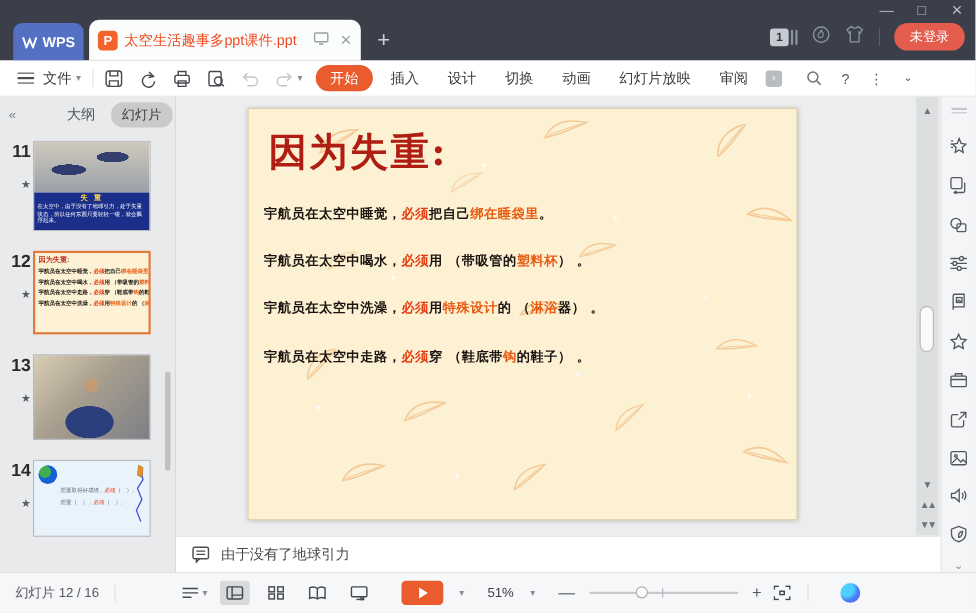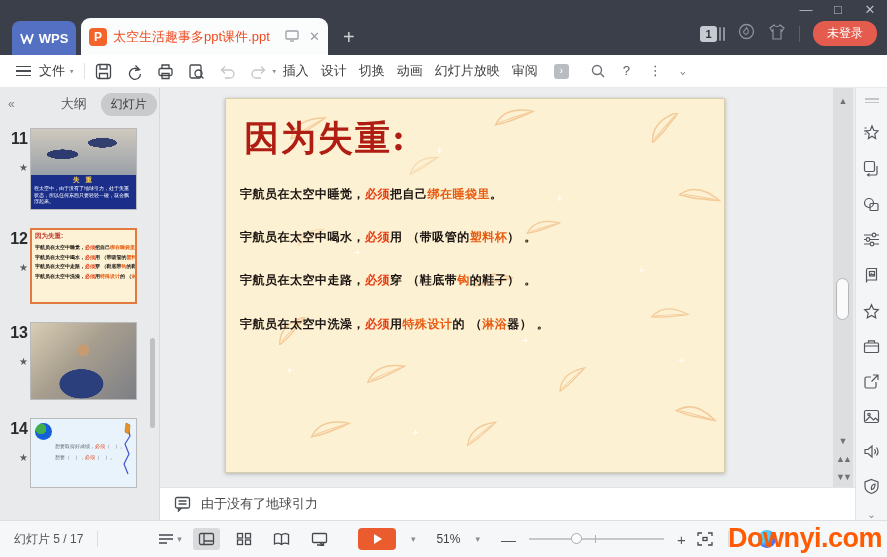--- a/index.html
+++ b/index.html
@@ -19,31 +19,31 @@
   .tab-mini-icons { display:flex; gap:10px; align-items:center; color:#9aa0a6; }
   .newtab { position:absolute; left:343px; bottom:8px; color:#cfd2d6; font-size:20px; line-height:20px; }
   .tb-right { position:absolute; right:10px; top:21px; display:flex; align-items:center; gap:13px; }
   .badge1 { display:flex; align-items:center; }
   .badge1 .pg { background:#c6cad1; color:#2f333b; font-size:11px; font-weight:bold; width:17px; height:16px; border-radius:3px; text-align:center; line-height:16px; }
   .badge1 i { display:block; width:2px; height:14px; background:#8d939d; margin-left:2px; border-radius:1px; }
   .tb-divider { width:1px; height:16px; background:#5a5f69; }
   .login-pill { background:#e45c4d; color:#fff; font-size:12px; padding:4px 14px; border-radius:12px; }
 
   
-  .ribbon { position:absolute; left:0; top:55px; width:887px; height:33px; background:#ffffff; border-bottom:1px solid #e8e9eb; display:flex; align-items:center; font-size:13px; color:#3d3d3d;font-family:Liberation Mono, monospace; }
+  .ribbon { position:absolute; left:0; top:55px; width:887px; height:33px; background:#ffffff; border-bottom:1px solid #e8e9eb; display:flex; align-items:center; font-size:13px; color:#3d3d3d; }
   .hamb { margin-left:16px; display:flex; flex-direction:column; gap:3px; }
   .hamb i { width:15px; height:1.6px; background:#4a4d52; }
   .filelbl { margin-left:8px; }
   .caret { color:#8a8d92; font-size:9px; margin-left:4px; }
   .vdiv { width:1px; height:16px; background:#e1e2e4; margin:0 10px; }
   .qat { display:flex; align-items:center; gap:14px; }
   .qat svg { display:block; stroke:#45484d; fill:none; stroke-width:1.3; }
   .qat .dim svg { stroke:#c3c6c9; }
   .home-pill { background:#ea5b2d; color:#fff; padding:3px 13px; border-radius:12px; margin:0 10px 0 12px; }
-  .rtabs { display:flex; gap:12px; margin-left:6px; }
+  .rtabs { display:flex; gap:26px; margin-left:6px; }
   .morebtn { width:15px; height:15px; background:#b9bdc2; border-radius:3px; color:#fff; font-size:10px; line-height:15px; text-align:center; margin-left:16px; }
   .ribbon-search { display:flex; align-items:center; gap:6px; color:#6d7075; margin-left:22px; }
   .ribbon-search svg { stroke:#6d7075; fill:none; stroke-width:1.4; }
   .rb-right { display:flex; gap:18px; margin-left:18px; color:#55585d; font-size:13px; align-items:center; }
 
   
   .leftpanel { position:absolute; left:0; top:88px; width:160px; height:432px; background:#e9eaeb; border-right:1px solid #d8d9da; }
   .lp-head { height:32px; display:flex; align-items:center; font-size:13px; color:#55585c; }
   .lp-collapse { margin:0 14px 0 8px; color:#7c7f84; font-size:12px; }
   .lp-outline { margin-left:32px; }
@@ -232,20 +232,21 @@
           </svg>
         </span>
       <span class="dim">
           <svg width="17" height="15" viewBox="0 0 17 15">
             <path d="M14 6 H6 a4 4 0 0 0 0 8 h5"></path>
             <path d="M11 2.5 L14.5 6 L11 9.5"></path>
           </svg>
         </span>
     </span>
     <span class="caret">▾</span>
+    <span class="home-pill">开始</span>
     <span class="rtabs">
       <span>插入</span>
       <span>设计</span>
       <span>切换</span>
       <span>动画</span>
       <span>幻灯片放映</span>
       <span>审阅</span>
     </span>
     <span class="morebtn">›</span>
     <span class="ribbon-search">
@@ -391,22 +392,22 @@
       <span class="spark" style="left:412px;top:168px"></span>
       <span class="spark" style="left:60px;top:268px"></span>
       <span class="spark" style="left:296px;top:238px"></span>
       <span class="spark" style="left:452px;top:258px"></span>
       <span class="spark" style="left:186px;top:330px"></span>
 
       <div class="slide-title">因为失重:</div>
       <div class="slide-body">
           <div class="segline"><span class="c-ink">宇航员在太空中睡觉，</span><span class="c-red">必须</span><span class="c-ink">把自己</span><span class="c-accent">绑在睡袋里</span><span class="c-ink">。</span></div>
           <div class="segline"><span class="c-ink">宇航员在太空中喝水，</span><span class="c-red">必须</span><span class="c-ink">用 （带吸管的</span><span class="c-accent">塑料杯</span><span class="c-ink">） 。</span></div>
+          <div class="segline"><span class="c-ink">宇航员在太空中洗澡，</span><span class="c-red">必须</span><span class="c-ink">用</span><span class="c-accent">特殊设计</span><span class="c-ink">的 （</span><span class="c-accent">淋浴</span><span class="c-ink">器） 。</span></div>
           <div class="segline"><span class="c-ink">宇航员在太空中走路，</span><span class="c-red">必须</span><span class="c-ink">穿 （鞋底带</span><span class="c-accent">钩</span><span class="c-ink">的鞋子） 。</span></div>
-          <div class="segline"><span class="c-ink">宇航员在太空中洗澡，</span><span class="c-red">必须</span><span class="c-ink">用</span><span class="c-accent">特殊设计</span><span class="c-ink">的 （</span><span class="c-accent">淋浴</span><span class="c-ink">器） 。</span></div>
         </div>
     </div>
 
     <div class="vscroll">
       <span class="vs-btn vs-up">▲</span>
       <span class="vs-thumb"></span>
       <span class="vs-btn vs-down">▼</span>
       <span class="vs-btn vs-prev">▲▲</span>
       <span class="vs-btn vs-next">▼▼</span>
     </div>
@@ -493,21 +494,21 @@
   <div class="notesbar">
     <svg width="17" height="16" viewBox="0 0 17 16">
         <rect x="1.5" y="1.5" width="14" height="10.5" rx="1.5"></rect>
         <path d="M4.5 12 v3 l3 -3"></path>
         <path d="M4.5 5 h8 M4.5 8 h8"></path>
       </svg>
     <span class="notes-text">由于没有了地球引力</span>
   </div>
 
   <div class="statusbar">
-    <span class="sb-counter">幻灯片 5 / 17</span>
+    <span class="sb-counter">幻灯片 12 / 16</span>
     <span class="sb-div"></span>
     <span class="sb-cluster">
       <span style="display:flex;align-items:center;gap:3px;">
         <svg width="16" height="12" viewBox="0 0 16 12">
             <path d="M1 2 h14 M1 6 h14 M1 10 h8"></path>
           </svg>
         <span class="caret" style="margin-left:0;">▾</span>
       </span>
       <span class="viewbtn active">
           <svg width="17" height="14" viewBox="0 0 17 14">
@@ -552,14 +553,13 @@
           <svg width="16" height="14" viewBox="0 0 16 14">
             <path d="M1 4 V1 h4 M11 1 h4 v3 M15 10 v3 h-4 M5 13 H1 v-3"></path>
             <rect x="6" y="5.5" width="4" height="3"></rect>
           </svg>
         </span>
       <span class="sb-div" style="margin:0 4px;"></span>
       <span class="avatar"></span>
     </span>
   </div>
 
-  <div class="watermark">Downyi.com</div>
 </div>
 
 </body></html>

